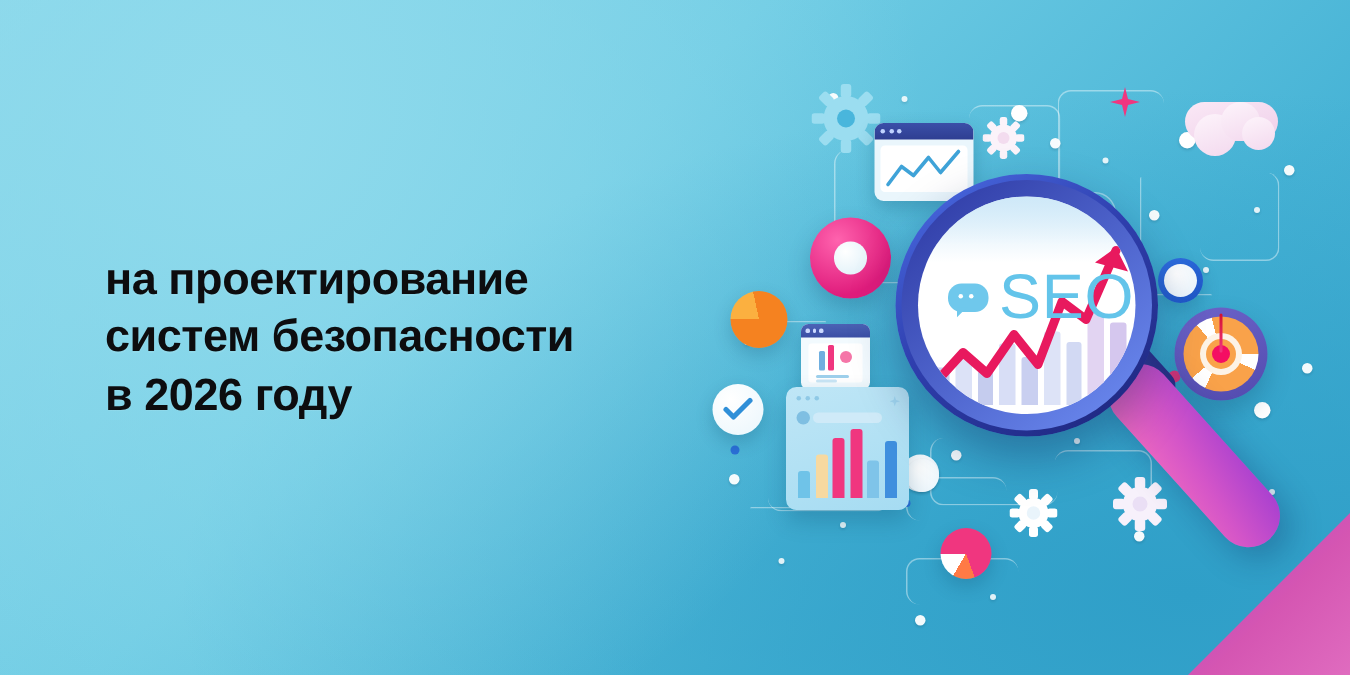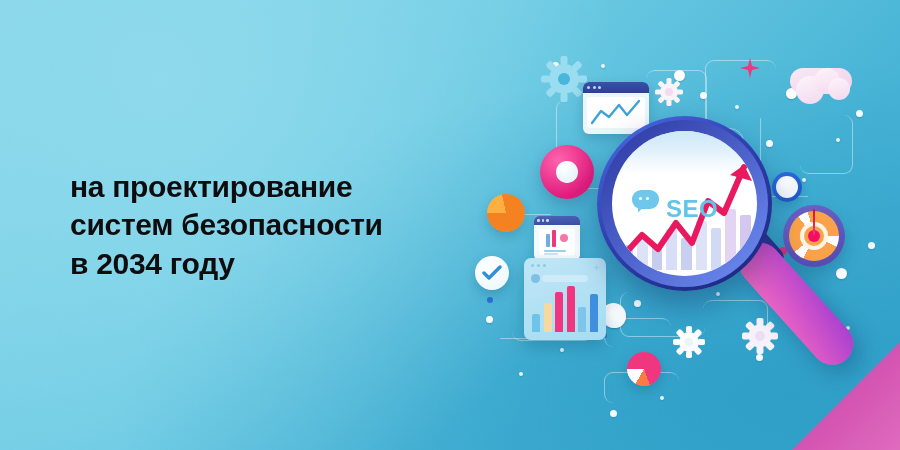--- a/index.html
+++ b/index.html
@@ -154,21 +154,21 @@
   #magBars{position:absolute;left:10px;right:6px;bottom:6px;height:78px;
     display:flex;align-items:flex-end;gap:4px;}
   #magBars span{flex:1;border-radius:2px 2px 0 0;display:block;}
   #magSEO{position:absolute;left:20px;top:46px;display:flex;align-items:center;gap:7px;}
   #magSEO .bubble{position:relative;width:27px;height:19px;border-radius:9px;background:#6FC8EC;}
   #magSEO .bubble:after{content:"";position:absolute;left:6px;bottom:-4px;width:7px;height:7px;
     background:#6FC8EC;clip-path:polygon(0 0,100% 0,0 100%);}
   #magSEO .bubble i{position:absolute;top:7.5px;width:3.4px;height:3.4px;border-radius:50%;background:#fff;display:block;}
   #magSEO .bubble i:nth-child(1){left:7px;}
   #magSEO .bubble i:nth-child(2){left:14px;}
-  #magSEO .txt{font-size:24px;font-weight:bold;color:#63C4EA;letter-spacing:.5px;line-height:1;margin-top:20px;}
+  #magSEO .txt{font-size:42px;font-weight:normal;color:#63C4EA;letter-spacing:.5px;line-height:1;}
   #magTrend{position:absolute;inset:0;}
   #magHandle{position:absolute;left:128px;top:132px;width:42px;height:150px;
     border-radius:21px;transform-origin:50% 0;transform:rotate(-42deg);
     background:linear-gradient(100deg,#F06AC0 0%,#D455C8 45%,#A63FD0 100%);
     box-shadow:0 10px 22px rgba(8,30,80,.28);}
   #magNeck{position:absolute;left:133px;top:122px;width:34px;height:42px;
     border-radius:10px;transform-origin:50% 0;transform:rotate(-42deg);
     background:linear-gradient(100deg,#4458C9,#2A2F86);}
 </style>
 </head>
@@ -419,16 +419,16 @@
         <span class="txt">SEO</span>
       </div>
     </div>
   </div>
 
   <div id="wedge"></div>
 
   <h1 id="headline">
     <span class="ln">на проектирование</span>
     <span class="ln">систем безопасности</span>
-    <span class="ln">в 2034 году</span>
+    <span class="ln">в 2026 году</span>
   </h1>
 
 </div>
 
 </body></html>

